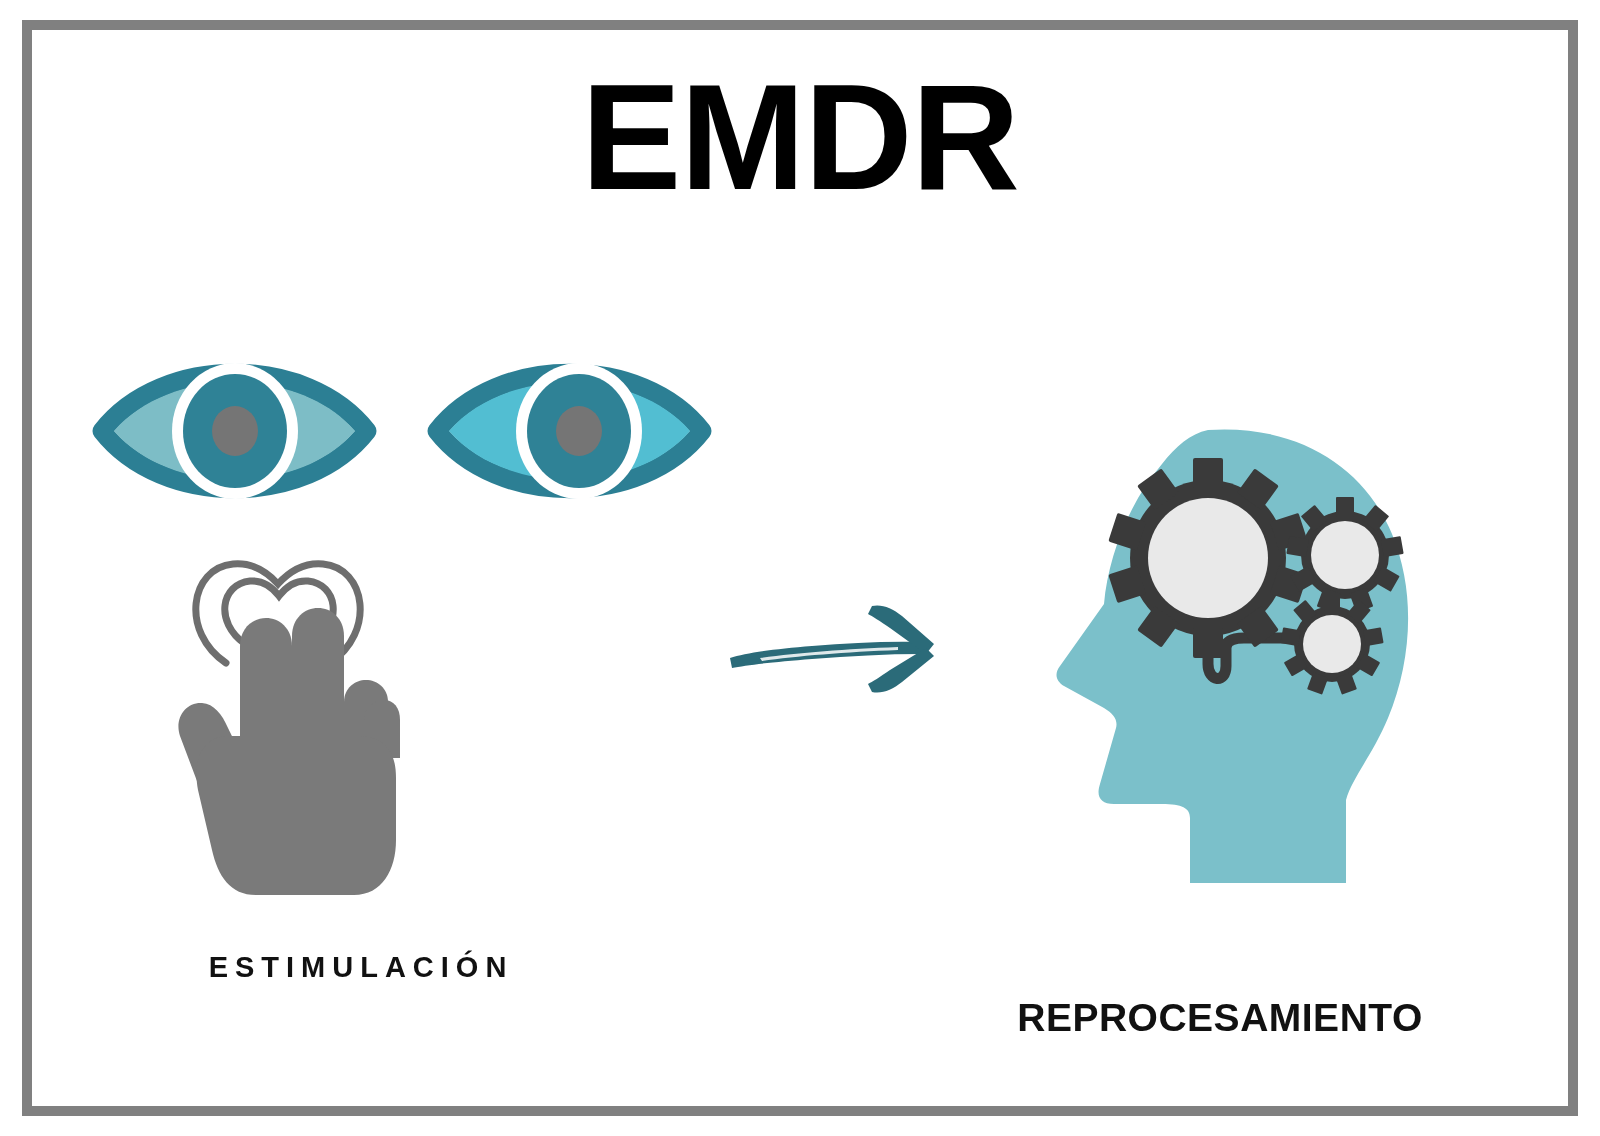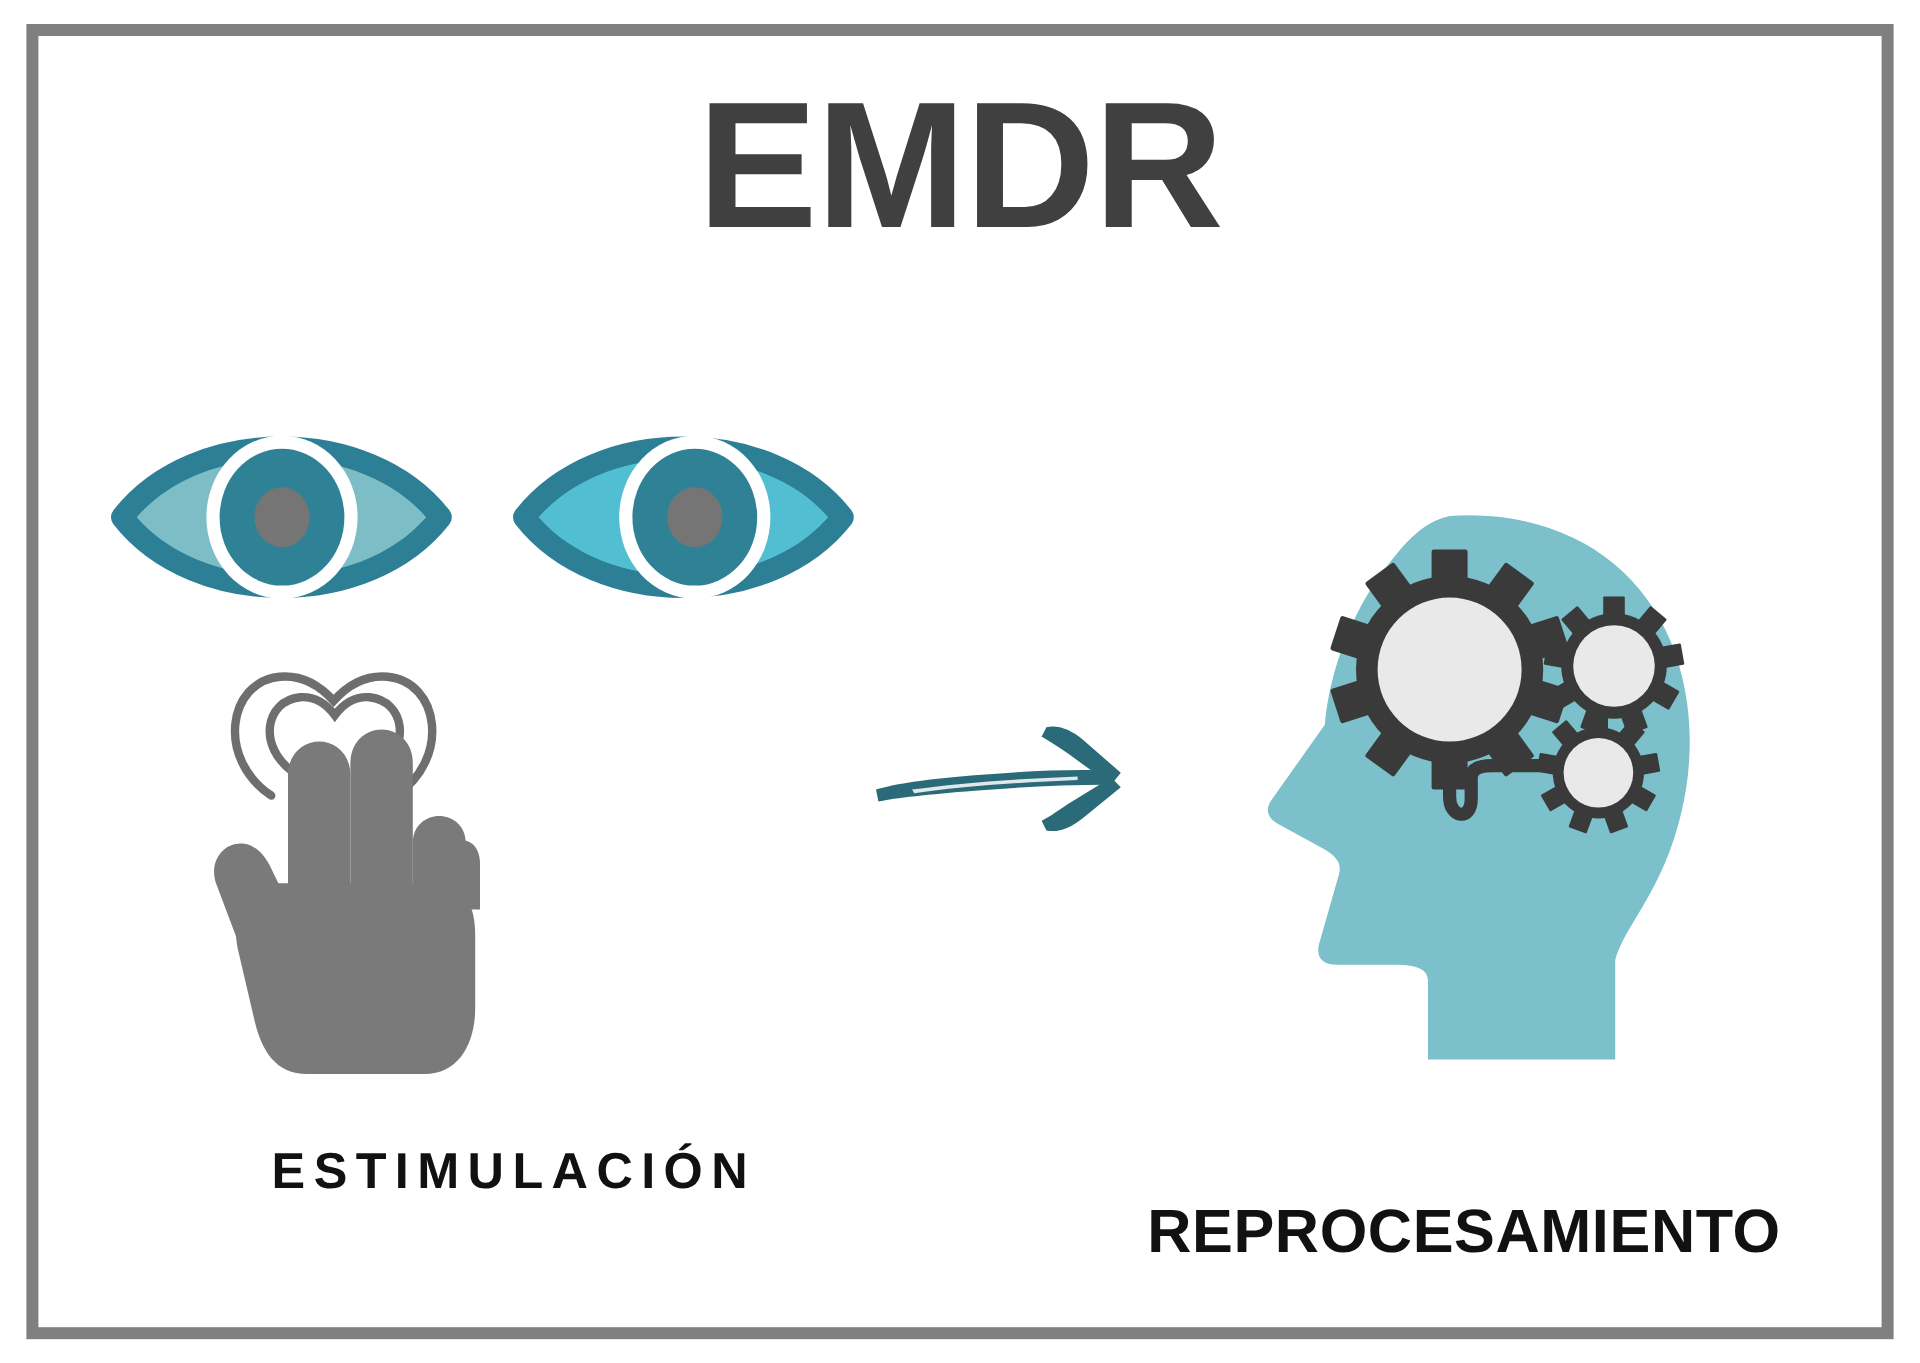--- a/index.html
+++ b/index.html
@@ -33,21 +33,21 @@
     pointer-events: none;
   }
 
   
   .title {
     position: absolute;
     left: 0;
     top: 62px;
     width: 1600px;
     text-align: center;
-    color: #404040;
+    color: #000000;
     font-size: 150px;
     line-height: 1;
     font-weight: 700;
     letter-spacing: -1px;
     font-family: "Liberation Sans", sans-serif;
     white-space: nowrap;
   }
 
   
   .eyes {
@@ -88,32 +88,31 @@
   
   .caption {
     position: absolute;
     color: #111111;
     font-weight: 700;
     font-family: "Liberation Sans", sans-serif;
     text-align: center;
     line-height: 1.32;
   }
   .caption-left {
-    left: 60px;
+    left: 76px;
     top: 948px;
     width: 570px;
-    font-size: 42px;
+    font-size: 29px;
     letter-spacing: 7px;
-    text-align: right;
   }
   .caption-right {
     left: 950px;
     top: 992px;
     width: 540px;
-    font-size: 51px;
+    font-size: 39px;
     letter-spacing: 0.5px;
   }
 
   svg { display: block; overflow: visible; }
 </style>
 </head>
 <body>
 
 <div class="poster">
 

